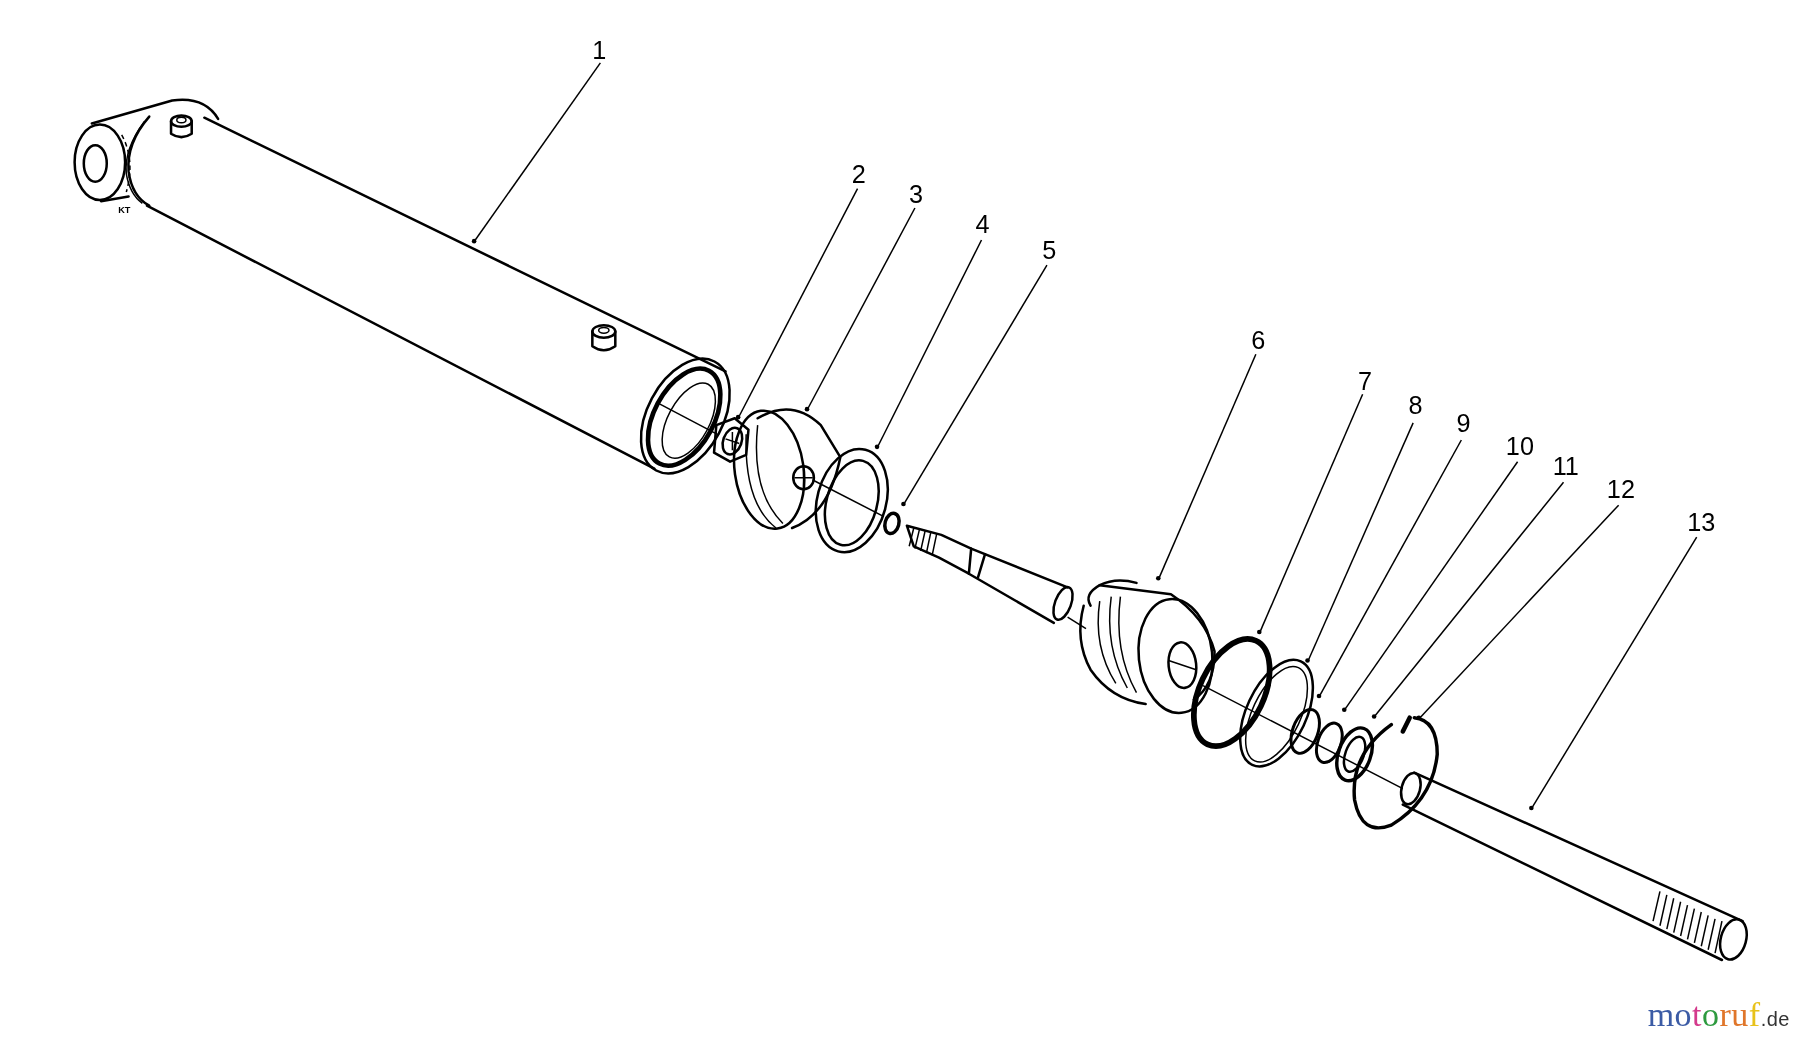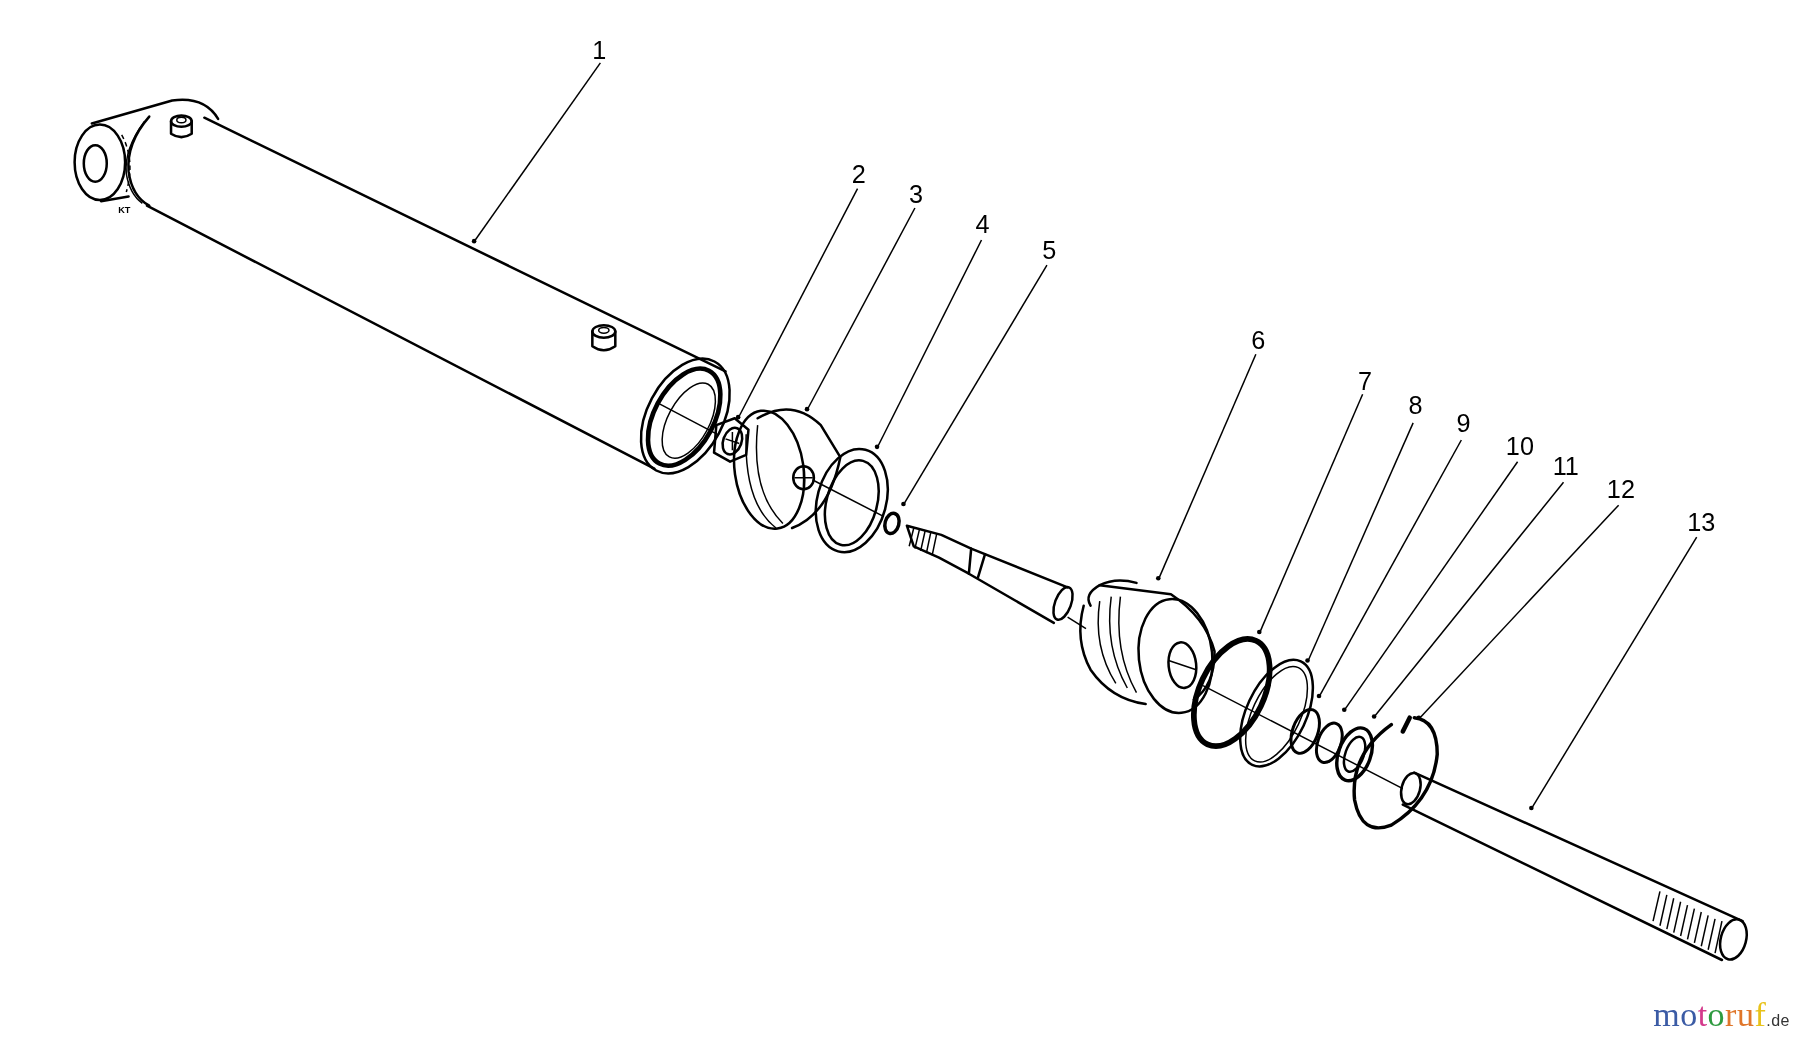--- a/index.html
+++ b/index.html
@@ -6,21 +6,21 @@
   body { width:1800px; height:1040px; overflow:hidden; position:relative; font-family:"Liberation Sans", sans-serif; }
   #diagram { position:absolute; left:0; top:0; width:1800px; height:1040px; }
   .ln { fill:none; stroke:#000; stroke-width:2.2; stroke-linecap:round; stroke-linejoin:round; }
   .thin { fill:none; stroke:#000; stroke-width:1.3; }
   .leader { fill:none; stroke:#000; stroke-width:1.3; }
   .thick { fill:none; stroke:#000; stroke-width:5; }
   .callout { font-family:"Liberation Sans", sans-serif; font-size:22px; fill:#000; text-anchor:middle; }
   .marking { font-family:"Liberation Sans", sans-serif; font-size:8px; font-weight:bold; fill:#000; }
   .dot { fill:#000; }
   .wm { position:absolute; right:10px; bottom:6px; font-family:"Liberation Serif", serif; font-size:34px; letter-spacing:0.5px; }
-  .wm .de { font-family:"Liberation Sans", sans-serif; font-size:16px; color:#333; }
+  .wm .de { font-family:"Liberation Sans", sans-serif; font-size:20px; color:#333; }
 </style>
 </head>
 <body>
 
 <svg id="diagram" viewBox="0 0 1568 910" preserveAspectRatio="none" xmlns="http://www.w3.org/2000/svg">
 
   <g>
 
     <ellipse class="ln" cx="87" cy="142" rx="22" ry="33"></ellipse>
     <ellipse class="ln" cx="83" cy="143" rx="10" ry="16"></ellipse>

